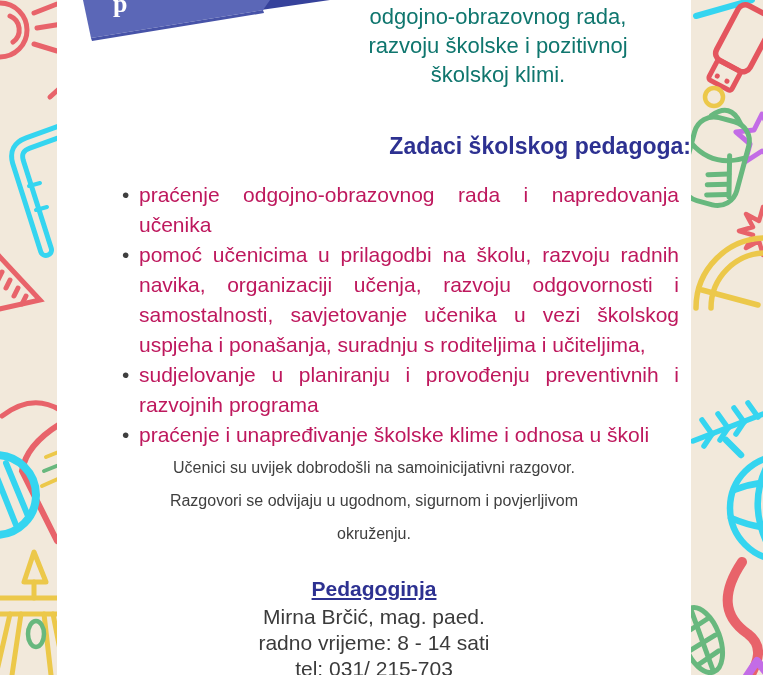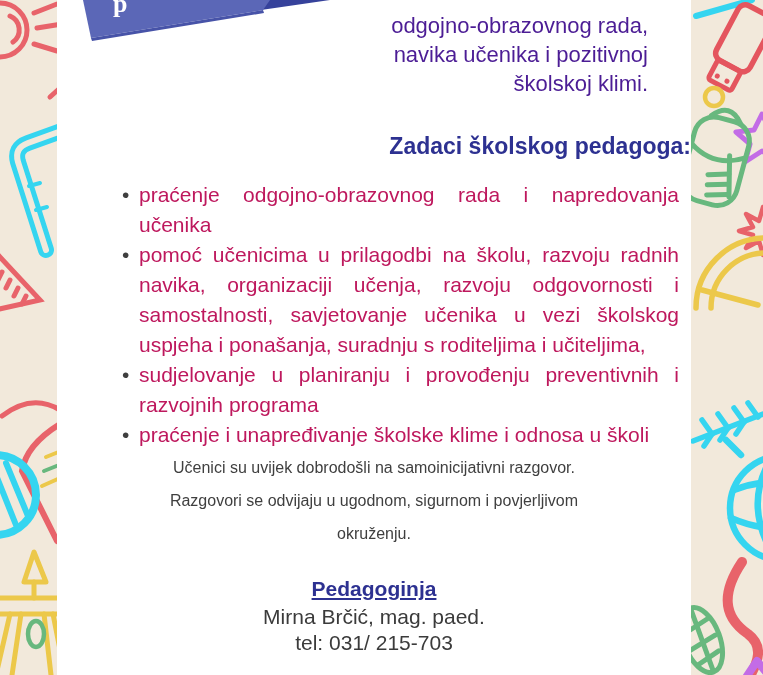--- a/index.html
+++ b/index.html
@@ -12,22 +12,22 @@
   }
   .doodles{position:absolute;left:0;top:0;width:763px;height:675px;}
   .paper{
     position:absolute;left:57px;top:0;
     width:634px;height:675px;
     background:#ffffff;
   }
   .banner-svg{position:absolute;left:70px;top:0;width:280px;height:48px;overflow:hidden;}
   .intro{
     position:absolute;left:348px;top:2px;width:300px;
-    text-align:right;
-    font-size:22px;line-height:29px;color:#4c1d95;margin-top:9px;
+    text-align:center;
+    font-size:22px;line-height:29px;color:#0f766e;
   }
   .intro div{white-space:nowrap;}
   .tasks-heading{
     position:absolute;left:57px;top:131px;width:634px;
     text-align:right;font-weight:bold;
     font-size:23px;line-height:30px;color:#2d3191;
   }
   .tasks-list{
     position:absolute;left:122px;top:163px;width:540px;
     margin:17px;padding:0;list-style:none;
@@ -161,37 +161,38 @@
 
   <svg class="banner-svg" viewBox="0 0 280 48">
     <polygon points="150,16 260,0 178,0" fill="#36429b"></polygon>
     <polygon points="13,0 200,0 193,10 21,38" fill="#5b67b7"></polygon>
     <polygon points="21,38 193,10 194,13 22,41" fill="#4753a8"></polygon>
     <text x="43" y="12" font-size="26" font-weight="bold" fill="#ffffff" font-family="Liberation Serif, serif">p</text>
   </svg>
 
   <div class="intro">
     <div>odgojno-obrazovnog rada,</div>
-    <div>navika učenika i pozitivnoj</div>
+    <div>razvoju školske i pozitivnoj</div>
     <div>školskoj klimi.</div>
   </div>
 
   <div class="tasks-heading">Zadaci školskog pedagoga:</div>
   <ul class="tasks-list">
     <li>praćenje odgojno-obrazovnog rada i napredovanja učenika</li>
     <li>pomoć učenicima u prilagodbi na školu, razvoju radnih navika, organizaciji učenja, razvoju odgovornosti i samostalnosti, savjetovanje učenika u vezi školskog uspjeha i ponašanja, suradnju s roditeljima i učiteljima,</li>
     <li>sudjelovanje u planiranju i provođenju preventivnih i razvojnih programa</li>
     <li>praćenje i unapređivanje školske klime i odnosa u školi</li>
   </ul>
 
   <div class="welcome">
     <div>Učenici su uvijek dobrodošli na samoinicijativni razgovor.</div>
     <div>Razgovori se odvijaju u ugodnom, sigurnom i povjerljivom</div>
     <div>okruženju.</div>
   </div>
 
   <div class="contact">
     <div class="role">Pedagoginja</div>
     <div>Mirna Brčić, mag. paed.</div>
+    <div>radno vrijeme: 8 - 14 sati</div>
     <div>tel: 031/ 215-703</div>
   </div>
 
 </div>
 
 </body></html>

